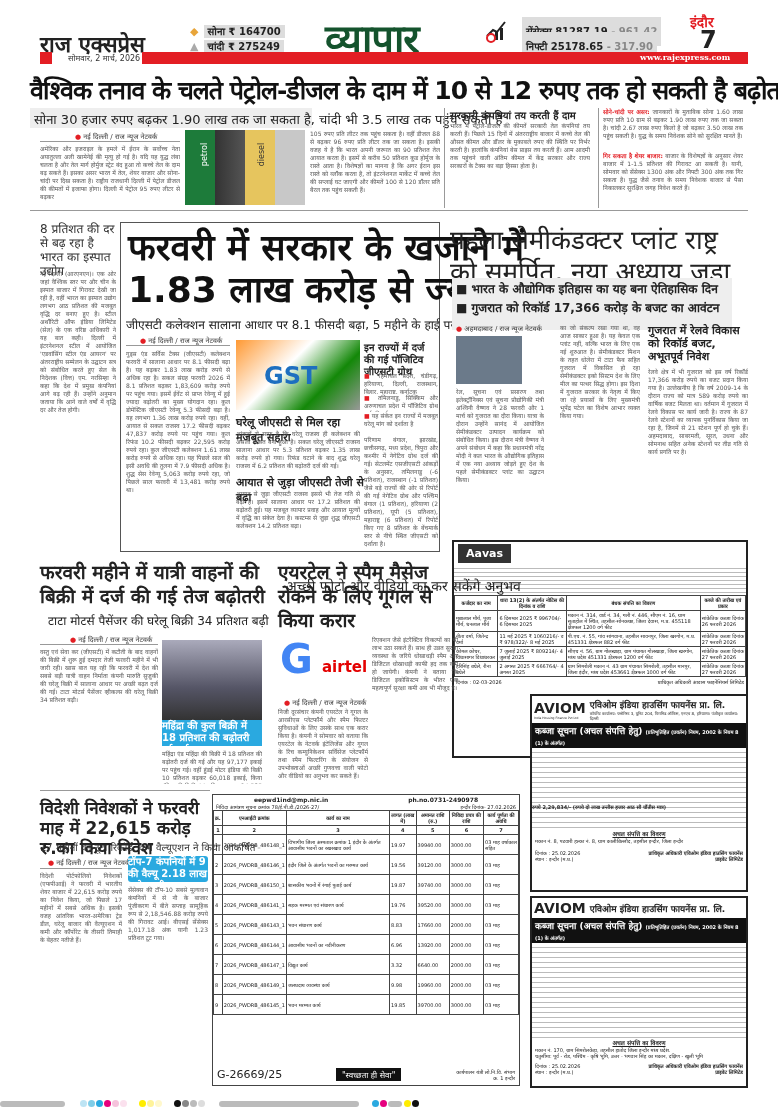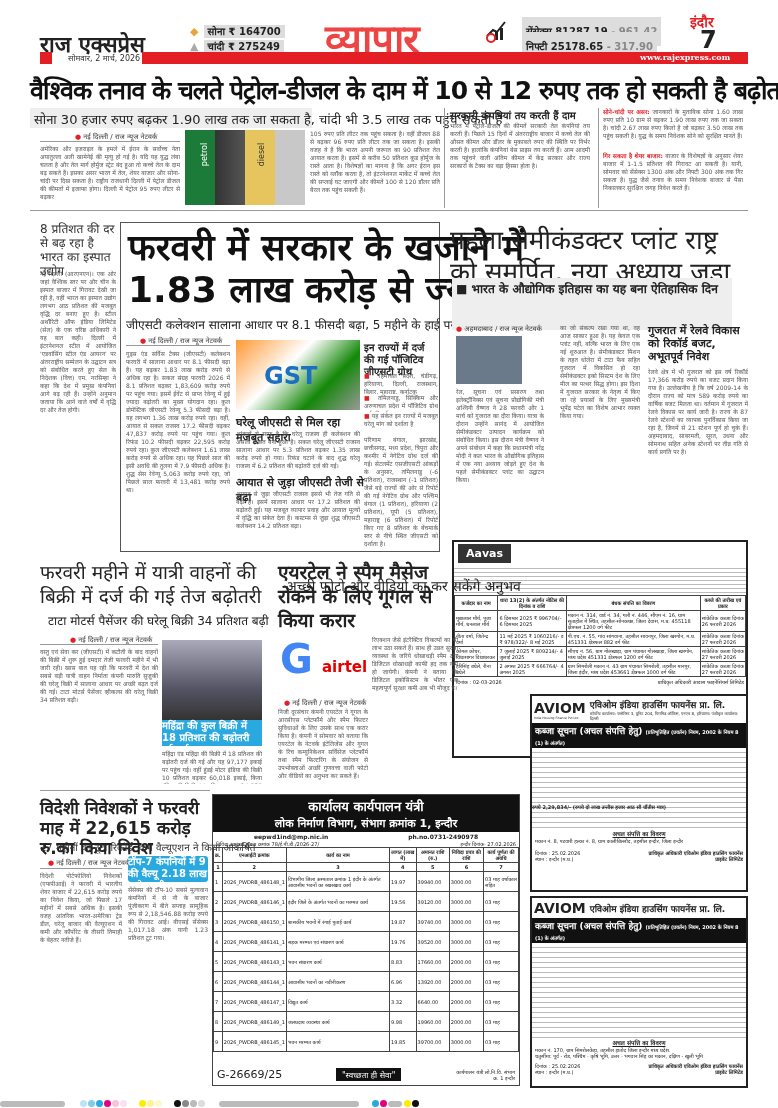--- a/index.html
+++ b/index.html
@@ -4,21 +4,21 @@
 <style>
 *{box-sizing:border-box;margin:0;padding:0}
 body{width:778px;height:1108px;background:#fff;font-family:"DejaVu Sans",sans-serif;color:#222;position:relative;overflow:hidden}
 .abs{position:absolute}
 .mast-brand{left:40px;top:28px;font-size:22px;font-weight:bold;color:#222;font-family:"DejaVu Serif",serif}
 .mast-date{left:68px;top:52px;font-size:8px;color:#333}
 .redbar{left:142px;top:52px;width:606px;height:12px;background:#e31e24}
 .redtick{left:40px;top:52px;width:12px;height:12px;background:#e31e24}
 .url{left:640px;top:52px;font-size:8px;color:#fff;font-weight:bold;font-family:"DejaVu Serif",serif}
 .metal{font-size:10px;font-weight:bold;background:#ddd;padding:1px 4px;color:#222}
-.mast-vyapar{left:325px;top:10px;font-size:40px;font-weight:bold;font-family:"DejaVu Serif",serif;color:#ef4444;letter-spacing:-1px}
+.mast-vyapar{left:325px;top:10px;font-size:40px;font-weight:bold;font-family:"DejaVu Serif",serif;color:#14532d;letter-spacing:-1px}
 .mkt{font-size:10px;font-weight:bold;background:#ddd;padding:9px 4px;color:#222}
 .mkt .chg{color:#888}
 .city{left:690px;top:12px;font-size:14px;color:#e31e24;font-weight:bold}
 .pageno{left:700px;top:26px;font-size:24px;font-weight:bold}
 .h1{left:30px;top:72px;font-size:25px;font-weight:bold;color:#111;letter-spacing:-1px;white-space:nowrap}
 .sub-bar{left:30px;top:108px;width:282px;height:20px;background:#eee}
 .subh{font-size:13px;color:#222;white-space:nowrap}
 .byline{font-size:7px;color:#333}
 .byline:before{content:"● ";color:#e31e24}
 .body-text{font-size:6px;line-height:8px;color:#555;text-align:justify;overflow:hidden}
@@ -120,20 +120,21 @@
 <div class="abs" style="left:364px;top:372px;width:74px">
   <div class="body-text" style="height:22px"><span style="color:#e31e24">■ </span><span>हिमाचल प्रदेश, चंडीगढ़, हरियाणा, दिल्ली, राजस्थान, बिहार, महाराष्ट्र, कर्नाटक</span></div>
   <div class="body-text" style="height:18px"><span style="color:#e31e24">■ </span><span>तमिलनाडु, सिक्किम और अरुणाचल प्रदेश में पॉजिटिव ग्रोथ दर्ज की गई</span></div>
   <div class="body-text" style="height:18px"><span style="color:#e31e24">■ </span><span>यह संकेत इन राज्यों में मजबूत घरेलू मांग को दर्शाता है</span></div>
 </div>
 <div class="abs body-text" style="left:364px;top:436px;width:74px;height:112px">परिणाम बंगाल, झारखंड, छत्तीसगढ़, मध्य प्रदेश, त्रिपुरा और कश्मीर में नेगेटिव ग्रोथ दर्ज की गई। सेटलमेंट एसजीएसटी आंकड़ों के अनुसार, तमिलनाडु (-6 प्रतिशत), राजस्थान (-1 प्रतिशत) जैसे बड़े राज्यों की ओर से रिपोर्ट की गई नेगेटिव ग्रोथ और पश्चिम बंगाल (1 प्रतिशत), हरियाणा (2 प्रतिशत), यूपी (5 प्रतिशत), महाराष्ट्र (6 प्रतिशत) में रिपोर्ट किए गए 8 प्रतिशत के बेंचमार्क स्तर से नीचे स्थित जीएसटी को दर्शाता है।</div>
 
 <div class="abs semi-h" style="left:450px;top:224px;width:300px">पहला सेमीकंडक्टर प्लांट राष्ट्र को समर्पित, नया अध्याय जुड़ा</div>
 <div class="abs bullets">
   <div class="bullet" style="padding:2px 4px">■ <span>भारत के औद्योगिक इतिहास का यह बना ऐतिहासिक दिन</span></div>
+  <div class="bullet" style="padding:0 4px">■ <span>गुजरात को रिकॉर्ड 17,366 करोड़ के बजट का आवंटन</span></div>
 </div>
 <div class="abs byline" style="left:456px;top:324px">अहमदाबाद / राज न्यूज नेटवर्क</div>
 <div class="abs img" style="left:456px;top:336px;width:66px;height:48px;background:#6b7a8a"></div>
 <div class="abs body-text" style="left:456px;top:388px;width:88px;height:142px">रेल, सूचना एवं प्रसारण तथा इलेक्ट्रॉनिक्स एवं सूचना प्रौद्योगिकी मंत्री अश्विनी वैष्णव ने 28 फरवरी और 1 मार्च को गुजरात का दौरा किया। यात्रा के दौरान उन्होंने सानंद में आयोजित सेमीकंडक्टर उत्पादन कार्यक्रम को संबोधित किया। इस दौरान मंत्री वैष्णव ने अपने संबोधन में कहा कि प्रधानमंत्री नरेंद्र मोदी ने कल भारत के औद्योगिक इतिहास में एक नया अध्याय जोड़ते हुए देश के पहले सेमीकंडक्टर प्लांट का उद्घाटन किया।</div>
 <div class="abs body-text" style="left:560px;top:324px;width:80px;height:200px">का जो संकल्प रखा गया था, वह आज साकार हुआ है। यह केवल एक प्लांट नहीं, बल्कि भारत के लिए एक नई शुरुआत है। सेमीकंडक्टर मिशन के तहत धोलेरा में टाटा फैब सहित गुजरात में विकसित हो रहा सेमीकंडक्टर इको सिस्टम देश के लिए मील का पत्थर सिद्ध होगा। इस दिशा में गुजरात सरकार के नेतृत्व में किए जा रहे प्रयासों के लिए मुख्यमंत्री भूपेंद्र पटेल का विशेष आभार व्यक्त किया गया।</div>
 <div class="abs" style="left:648px;top:324px;width:100px;font-size:11px;font-weight:bold;line-height:13px">गुजरात में रेलवे विकास को रिकॉर्ड बजट, अभूतपूर्व निवेश</div>
 <div class="abs body-text" style="left:648px;top:368px;width:100px;height:160px">रेलवे क्षेत्र में भी गुजरात को इस वर्ष रिकॉर्ड 17,366 करोड़ रुपये का बजट प्रदान किया गया है। उल्लेखनीय है कि वर्ष 2009-14 के दौरान राज्य को मात्र 589 करोड़ रुपये का वार्षिक बजट मिलता था। वर्तमान में गुजरात में रेलवे विकास पर कार्य जारी है। राज्य के 87 रेलवे स्टेशनों का व्यापक पुनर्विकास किया जा रहा है, जिनमें से 21 स्टेशन पूर्ण हो चुके हैं। अहमदाबाद, साबरमती, सूरत, उधना और सोमनाथ सहित अनेक स्टेशनों पर तीव्र गति से कार्य प्रगति पर है।</div>
 
 <div class="abs ad" style="left:452px;top:540px;width:296px;height:218px">
   <div style="display:flex;justify-content:space-between;padding:2px 4px">
@@ -173,21 +174,21 @@
           <td class="cell">सांकेतिक कब्जा दिनांक 27 फरवरी 2026</td>
         </tr>
   </tbody>
     </table>
   <div style="display:flex;justify-content:space-between;font-size:5px;padding:2px">
     <span>दिनांक : 02-03-2026</span>
     <span>प्राधिकृत अधिकारी आवास फाइनेंसियर्स लिमिटेड</span>
   </div>
 </div>
 
-<div class="abs" style="left:40px;top:560px;font-size:19px;font-weight:normal;width:230px;line-height:24px">फरवरी महीने में यात्री वाहनों की बिक्री में दर्ज की गई तेज बढ़ोतरी</div>
+<div class="abs" style="left:40px;top:560px;font-size:19px;font-weight:bold;width:230px;line-height:24px">फरवरी महीने में यात्री वाहनों की बिक्री में दर्ज की गई तेज बढ़ोतरी</div>
 <div class="abs subh" style="left:48px;top:612px;font-size:12px">टाटा मोटर्स पैसेंजर की घरेलू बिक्री 34 प्रतिशत बढ़ी</div>
 <div class="abs byline" style="left:70px;top:635px">नई दिल्ली / राज न्यूज नेटवर्क</div>
 <div class="abs hr" style="left:40px;top:644px;width:118px"></div>
 <div class="abs body-text" style="left:40px;top:648px;width:118px;height:135px">वस्तु एवं सेवा कर (जीएसटी) में कटौती के बाद वाहनों की बिक्री में शुरू हुई दमदार तेजी फरवरी महीने में भी जारी रही। खास बात यह रही कि फरवरी में देश की सबसे बड़ी यात्री वाहन निर्माता कंपनी मारुति सुजुकी की घरेलू बिक्री में सालाना आधार पर अच्छी बढ़त दर्ज की गई। टाटा मोटर्स पैसेंजर व्हीकल्स की घरेलू बिक्री 34 प्रतिशत बढ़ी।</div>
 <div class="abs tata-img"></div>
 <div class="abs caption" style="left:162px;top:720px;width:100px;height:26px">महिंद्रा की कुल बिक्री में 18 प्रतिशत की बढ़ोतरी हुई दर्ज</div>
 <div class="abs body-text" style="left:162px;top:750px;width:100px;height:34px">महिंद्रा एंड महिंद्रा की बिक्री में 18 प्रतिशत की बढ़ोतरी दर्ज की गई और यह 97,177 इकाई पर पहुंच गई। वहीं हुंडई मोटर इंडिया की बिक्री 10 प्रतिशत बढ़कर 60,018 इकाई, किया इंडिया की बिक्री 44 प्रतिशत बढ़कर 24,585 इकाई रही।</div>
 
 <div class="abs" style="left:278px;top:560px;font-size:19px;font-weight:bold;width:175px;line-height:24px">एयरटेल ने स्पैम मैसेज रोकने के लिए गूगल से किया करार</div>
 <div class="abs" style="left:286px;top:576px;font-size:14px;font-weight:normal">अच्छी फोटो और वीडियो का कर सकेंगे अनुभव</div>
@@ -245,24 +246,20 @@
 <div class="abs hr" style="left:40px;top:790px;width:170px"></div>
 <div class="abs" style="left:40px;top:798px;font-size:17px;font-weight:bold;width:175px;line-height:20px">विदेशी निवेशकों ने फरवरी माह में 22,615 करोड़ रु.का किया निवेश</div>
 <div class="abs" style="left:40px;top:840px;font-size:10px;color:#333;white-space:nowrap">17 महीनों का टूटा रिकॉर्ड, कम वैल्यूएशन ने किया आकर्षित</div>
 <div class="abs byline" style="left:48px;top:858px">नई दिल्ली / राज न्यूज नेटवर्क</div>
 <div class="abs hr" style="left:40px;top:868px;width:82px"></div>
 <div class="abs body-text" style="left:40px;top:872px;width:82px;height:216px">विदेशी पोर्टफोलियो निवेशकों (एफपीआई) ने फरवरी में भारतीय शेयर बाजार में 22,615 करोड़ रुपये का निवेश किया, जो पिछले 17 महीनों में सबसे अधिक है। इसकी वजह आंतरिक भारत-अमेरिका ट्रेड डील, घरेलू बाजार की वैल्यूएशन में कमी और कॉर्पोरेट के तीसरी तिमाही के बेहतर नतीजे हैं।</div>
 <div class="abs caption" style="left:128px;top:856px;width:80px;height:26px;border-radius:3px">टॉप-7 कंपनियों में 9 की वैल्यू 2.18 लाख करोड़ घटी</div>
 <div class="abs body-text" style="left:128px;top:886px;width:80px;height:202px">सेंसेक्स की टॉप-10 सबसे मूल्यवान कंपनियों में से नौ के बाजार पूंजीकरण में बीते सप्ताह सामूहिक रूप से 2,18,546.88 करोड़ रुपये की गिरावट आई। बीएसई सेंसेक्स 1,017.18 अंक यानी 1.23 प्रतिशत टूट गया।</div>
 
 <div class="abs kw-box">
-  <div class="adhead" style="padding:2px">
-    <div style="font-size:13px">कार्यालय कार्यपालन यंत्री</div>
-    <div style="font-size:11px">लोक निर्माण विभाग, संभाग क्रमांक 1, इन्दौर</div>
-  </div>
   <div style="display:flex;justify-content:space-around;font-size:6px;font-weight:bold;padding:1px">
     <span>eepwd1ind@mp.nic.in</span>
     <span>ph.no.0731-2490978</span>
   </div>
   <div style="display:flex;justify-content:space-between;font-size:5px;padding:0 3px">
     <span>निविदा आमंत्रण सूचना क्रमांक 78/ई.पी.डी./2026-27/</span>
     <span>इन्दौर दिनांक- 27.02.2026</span>
   </div>
   <table style="border-collapse:collapse;width:100%;font-size:5px">
     <tbody id="pwd-rows">

